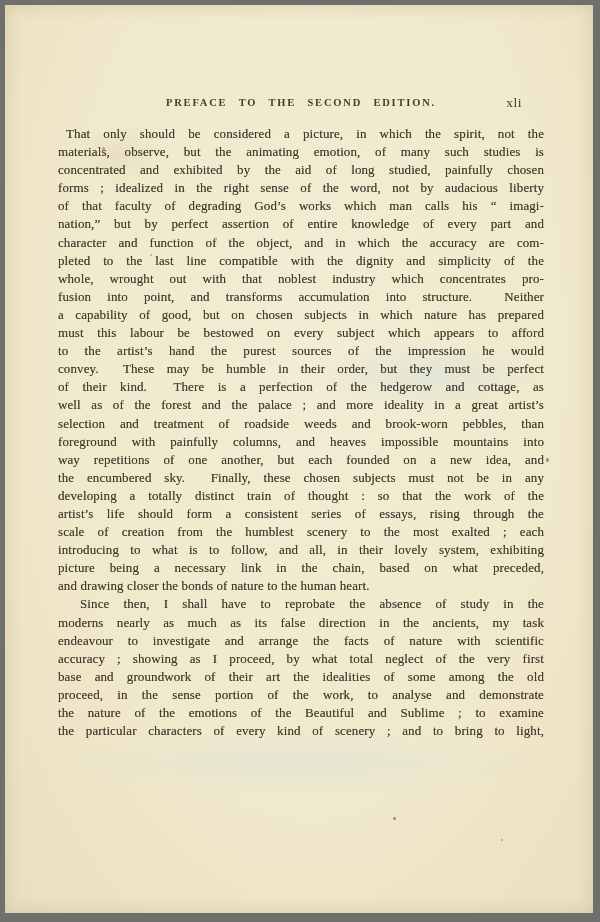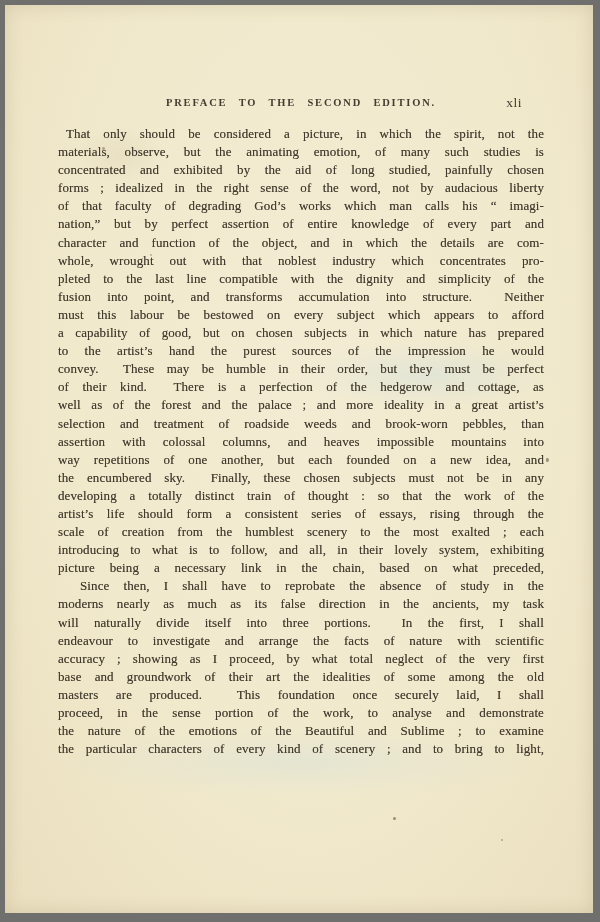--- a/index.html
+++ b/index.html
@@ -101,46 +101,45 @@
       <span class="page-number">xli</span>
     </div>
 
     <div class="body-text">
         <div class="line" style="text-indent: 8px;">That only should be considered a picture, in which the spirit, not the</div>
         <div class="line">materials, observe, but the animating emotion, of many such studies is</div>
         <div class="line">concentrated and exhibited by the aid of long studied, painfully chosen</div>
         <div class="line">forms&nbsp;; idealized in the right sense of the word, not by audacious liberty</div>
         <div class="line">of that faculty of degrading God’s works which man calls his “&nbsp;imagi-</div>
         <div class="line">nation,” but by perfect assertion of entire knowledge of every part and</div>
-        <div class="line">character and function of the object, and in which the details are com-</div>
+        <div class="line">character and function of the object, and in which the accuracy are com-</div>
+        <div class="line">pleted to the last line compatible with the dignity and simplicity of the</div>
         <div class="line">whole, wrought out with that noblest industry which concentrates pro-</div>
-        <div class="line">pleted to the last line compatible with the dignity and simplicity of the</div>
         <div class="line">fusion into point, and transforms accumulation into structure.&nbsp; Neither</div>
+        <div class="line">a capability of good, but on chosen subjects in which nature has prepared</div>
         <div class="line">must this labour be bestowed on every subject which appears to afford</div>
-        <div class="line">a capability of good, but on chosen subjects in which nature has prepared</div>
         <div class="line">to the artist’s hand the purest sources of the impression he would</div>
         <div class="line">convey.&nbsp; These may be humble in their order, but they must be perfect</div>
         <div class="line">of their kind.&nbsp; There is a perfection of the hedgerow and cottage, as</div>
         <div class="line">well as of the forest and the palace&nbsp;; and more ideality in a great artist’s</div>
         <div class="line">selection and treatment of roadside weeds and brook-worn pebbles, than</div>
-        <div class="line">assertion with colossal columns, and heaves impossible mountains into</div>
+        <div class="line">foreground with painfully columns, and heaves impossible mountains into</div>
         <div class="line">way repetitions of one another, but each founded on a new idea, and</div>
         <div class="line">the encumbered sky.&nbsp; Finally, these chosen subjects must not be in any</div>
         <div class="line">developing a totally distinct train of thought&nbsp;: so that the work of the</div>
         <div class="line">artist’s life should form a consistent series of essays, rising through the</div>
         <div class="line">scale of creation from the humblest scenery to the most exalted&nbsp;; each</div>
         <div class="line">introducing to what is to follow, and all, in their lovely system, exhibiting</div>
         <div class="line">picture being a necessary link in the chain, based on what preceded,</div>
+        <div class="line no-justify">and drawing closer the bonds of nature to the human heart.</div>
         <div class="line" style="text-indent: 22px;">Since then, I shall have to reprobate the absence of study in the</div>
         <div class="line">moderns nearly as much as its false direction in the ancients, my task</div>
-        <div class="line">will naturally divide itself into three portions.&nbsp; In the first, I shall</div>
         <div class="line">endeavour to investigate and arrange the facts of nature with scientific</div>
         <div class="line">accuracy&nbsp;; showing as I proceed, by what total neglect of the very first</div>
         <div class="line">base and groundwork of their art the idealities of some among the old</div>
-        <div class="line">masters are produced.&nbsp; This foundation once securely laid, I shall</div>
         <div class="line">proceed, in the sense portion of the work, to analyse and demonstrate</div>
         <div class="line">the nature of the emotions of the Beautiful and Sublime&nbsp;; to examine</div>
         <div class="line">the particular characters of every kind of scenery&nbsp;; and to bring to light,</div>
       </div>
 
     <div class="speck speck-1"></div>
     <div class="speck speck-2"></div>
     <div class="speck speck-3"></div>
     <div class="speck speck-4"></div>
     <div class="speck speck-5"></div>

